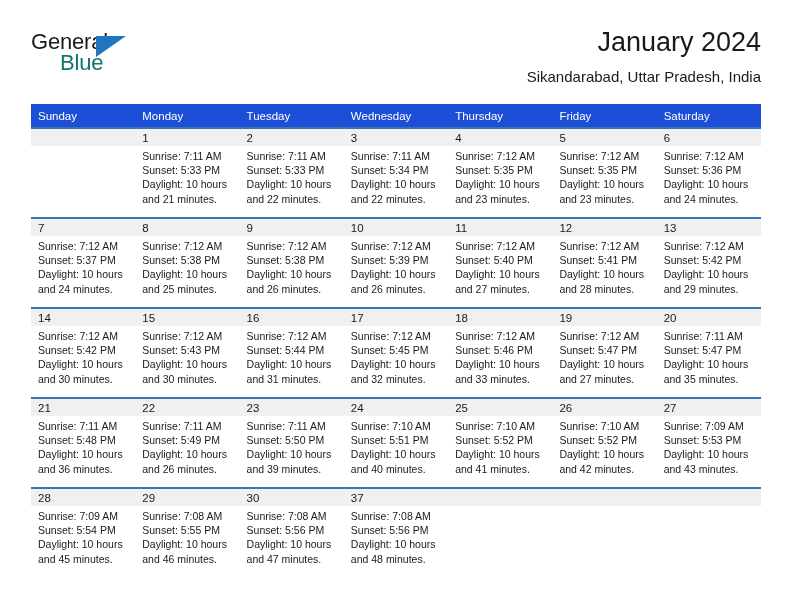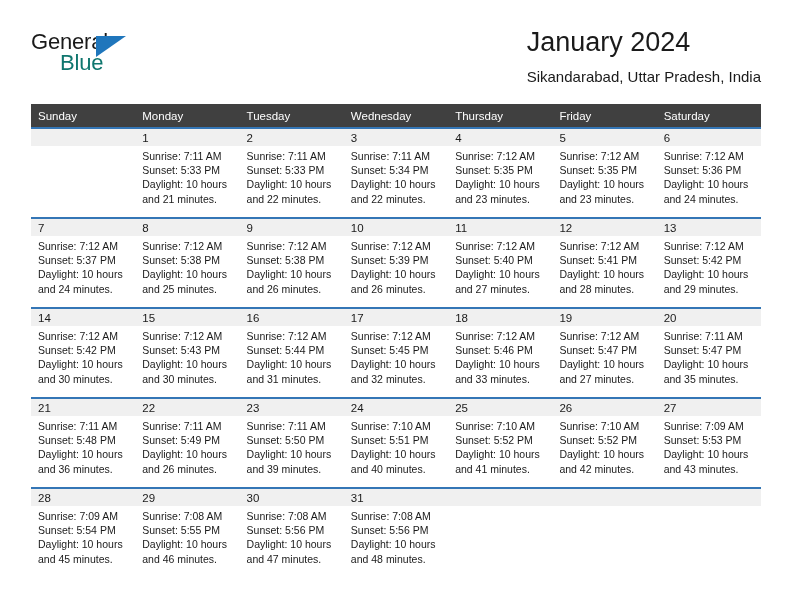--- a/index.html
+++ b/index.html
@@ -62,20 +62,21 @@
     width: 0;
     height: 0;
     border-left: 30px solid #1f76bc;
     border-bottom: 21px solid transparent;
   }
 
   .title-wrap {
     position: absolute;
     right: 0;
     top: 0;
+    text-align: right;
   }
   .cal-title {
     font-size: 27px;
     line-height: 33px;
     color: #1a1a1a;
     font-weight: normal;
     margin: 0;
     white-space: nowrap;
   }
   .cal-location {
@@ -94,21 +95,21 @@
     width: 730px;
   }
   table.cal {
     border-collapse: collapse;
     table-layout: fixed;
     width: 730px;
   }
   table.cal col { width: 104.285px; }
 
   thead th {
-    background: #404040;
+    background: #1d4ed8;
     color: #ffffff;
     font-size: 11.5px;
     font-weight: normal;
     text-align: left;
     padding: 5px 0 5px 7px;
     height: 13px;
     vertical-align: middle;
     white-space: nowrap;
   }
 
@@ -527,21 +528,21 @@
                 <div class="details">
                   <div>Sunrise: 7:08 AM</div>
                   <div>Sunset: 5:56 PM</div>
                   <div>Daylight: 10 hours</div>
                   <div>and 47 minutes.</div>
                 </div>
               </div>
             </td>
             <td>
               <div class="cell">
-                <div class="daynum-band">31</div>
+                <div class="daynum-band">37</div>
                 <div class="details">
                   <div>Sunrise: 7:08 AM</div>
                   <div>Sunset: 5:56 PM</div>
                   <div>Daylight: 10 hours</div>
                   <div>and 48 minutes.</div>
                 </div>
               </div>
             </td>
             <td>
               <div class="cell empty">

